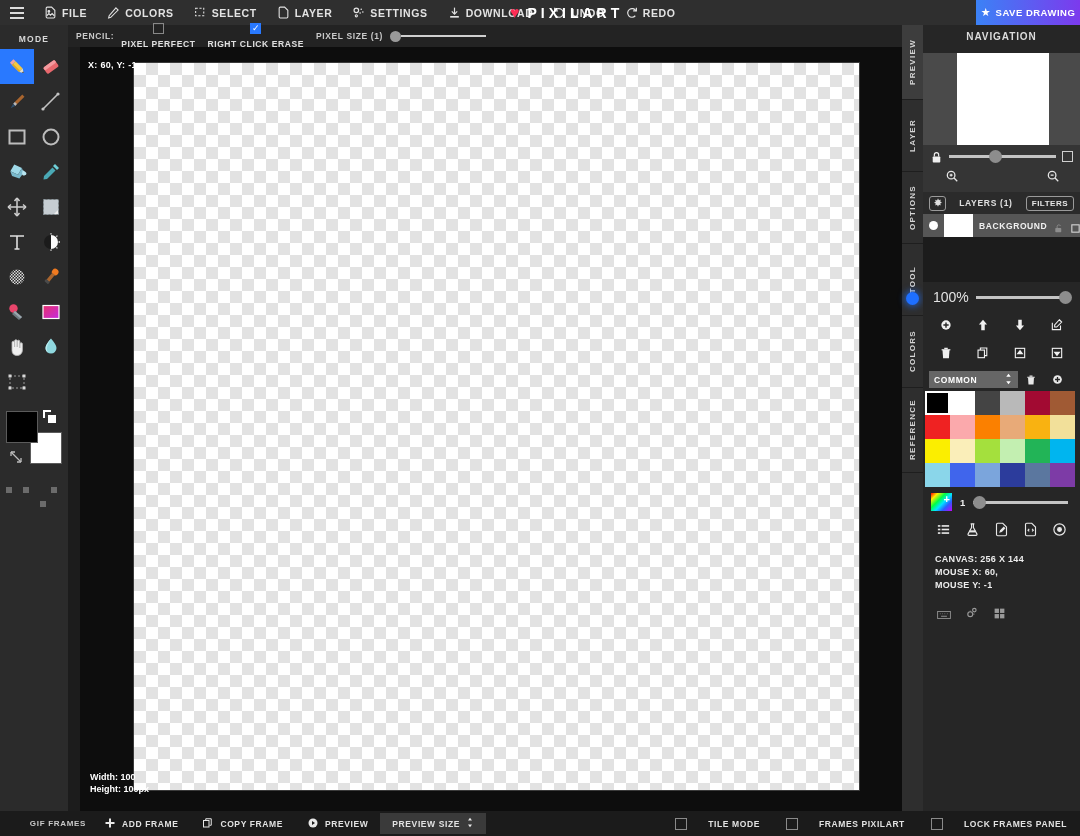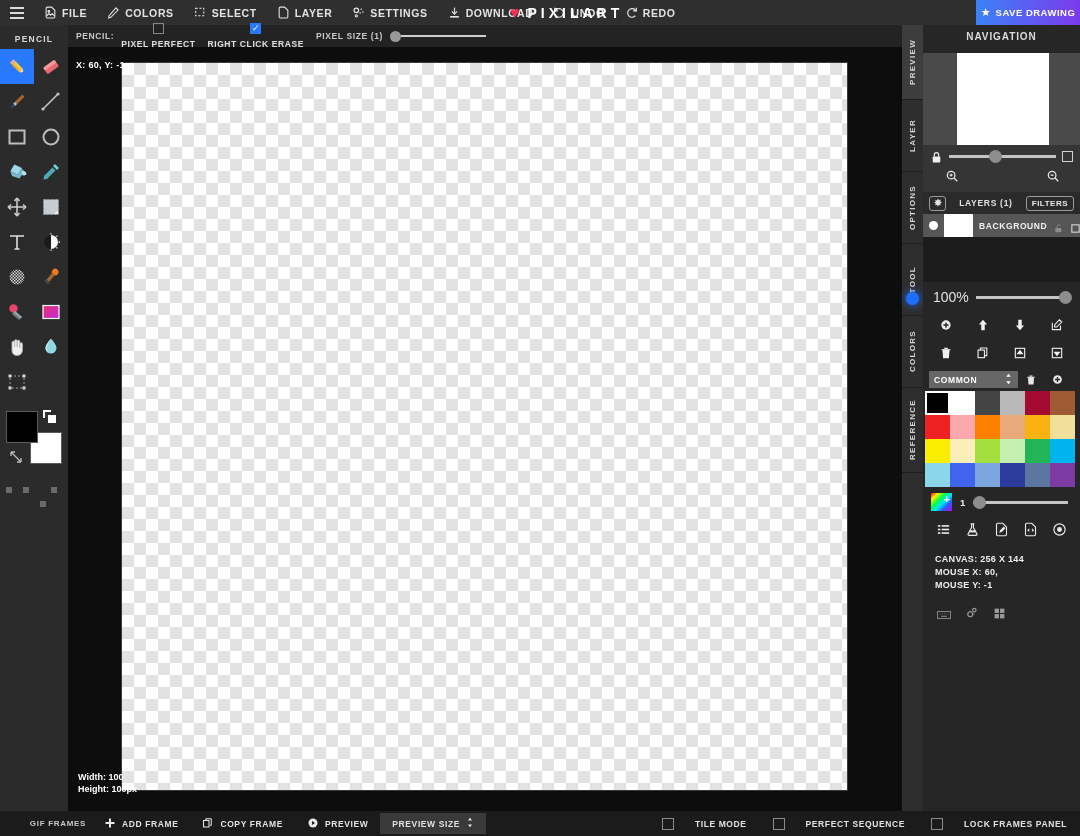--- a/index.html
+++ b/index.html
@@ -97,21 +97,21 @@
     position: absolute; left: 30px; top: 25px; width: 32px; height: 32px;
     background: #fff; border: 1px solid #5b5b5b; cursor: pointer;
   }
   #swap-mini { position: absolute; left: 42px; top: 2px; cursor:pointer; }
   #swap-arrow { position: absolute; left: 8px; top: 42px; cursor: pointer; }
   .dots-row { display: flex; gap: 11px; padding-left: 6px; }
   .pdot { width: 6px; height: 6px; background: #6b6b6b; }
 
   
   #canvas-area {
-    position: absolute; left: 68px; top: 47px; width: 834px; height: 764px;
+    position: absolute; left: 80px; top: 47px; width: 834px; height: 764px;
     background: #0d0d0d; overflow: hidden;
   }
   #coord-tip {
     position: absolute; left: 8px; top: 13px; font-size: 9px; color: #fff;
     letter-spacing: .3px; z-index: 5; font-weight: 700;
   }
   #pixel-canvas {
     position: absolute; left: 54px; top: 16px; width: 725px; height: 727px;
     background-color: #fff;
     background-image:
@@ -386,21 +386,21 @@
     </div>
 
     <span class="opt-label">PIXEL SIZE (1)</span>
     <div class="slider-wrap">
       <span class="sl-knob"></span>
       <span class="sl-track"></span>
     </div>
   </div>
 
   <div id="tools">
-    <div id="tools-title">PENCIL</div>
+    <div id="tools-title">MODE</div>
 
     <div class="tgrid">
       <div class="tcell sel">
         <svg width="24" height="24" viewBox="0 0 24 24">
             <g transform="rotate(-45 12 12)">
               <rect x="10" y="4" width="5" height="3" fill="#f0a3a3"></rect>
               <rect x="10" y="7" width="5" height="10" fill="#f5c842"></rect>
               <path d="M10 17h5l-2.5 4z" fill="#e8dfc5"></path>
               <path d="M11.5 19.5h2l-1 1.5z" fill="#3a3a3a"></path>
               <rect x="10" y="7" width="1.5" height="10" fill="#d9a82b"></rect>
@@ -918,21 +918,21 @@
       </span>
     </div>
 
     <div class="bb-right">
       <div class="bb-check">
         <span class="cb"></span>
         <span class="tx">TILE MODE</span>
       </div>
       <div class="bb-check">
         <span class="cb"></span>
-        <span class="tx">PERFECT SEQUENCE</span>
+        <span class="tx">FRAMES PIXILART</span>
       </div>
       <div class="bb-check">
         <span class="cb"></span>
         <span class="tx">LOCK FRAMES PANEL</span>
       </div>
     </div>
   </div>
 
 </div>
 

